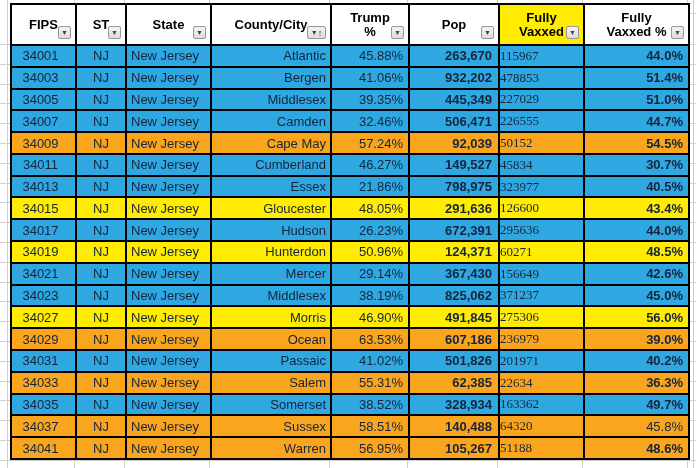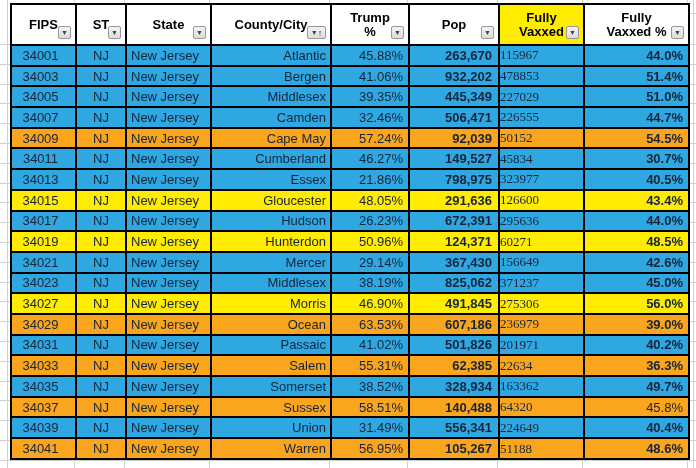--- a/index.html
+++ b/index.html
@@ -294,30 +294,20 @@
         <tr class="row-orange">
       <td class="c-fips">34037</td>
       <td class="c-st">NJ</td>
       <td class="c-state">New Jersey</td>
       <td class="c-county">Sussex</td>
       <td class="c-trump">58.51%</td>
       <td class="c-pop">140,488</td>
       <td class="c-vax">64320</td>
       <td class="c-vaxpct rw">45.8%</td>
     </tr>
-        <tr class="row-blue">
-      <td class="c-fips">34039</td>
-      <td class="c-st">NJ</td>
-      <td class="c-state">New Jersey</td>
-      <td class="c-county">Union</td>
-      <td class="c-trump">31.49%</td>
-      <td class="c-pop">556,341</td>
-      <td class="c-vax">224649</td>
-      <td class="c-vaxpct">40.4%</td>
-    </tr>
         <tr class="row-orange">
       <td class="c-fips">34041</td>
       <td class="c-st">NJ</td>
       <td class="c-state">New Jersey</td>
       <td class="c-county">Warren</td>
       <td class="c-trump">56.95%</td>
       <td class="c-pop">105,267</td>
       <td class="c-vax">51188</td>
       <td class="c-vaxpct">48.6%</td>
     </tr>

